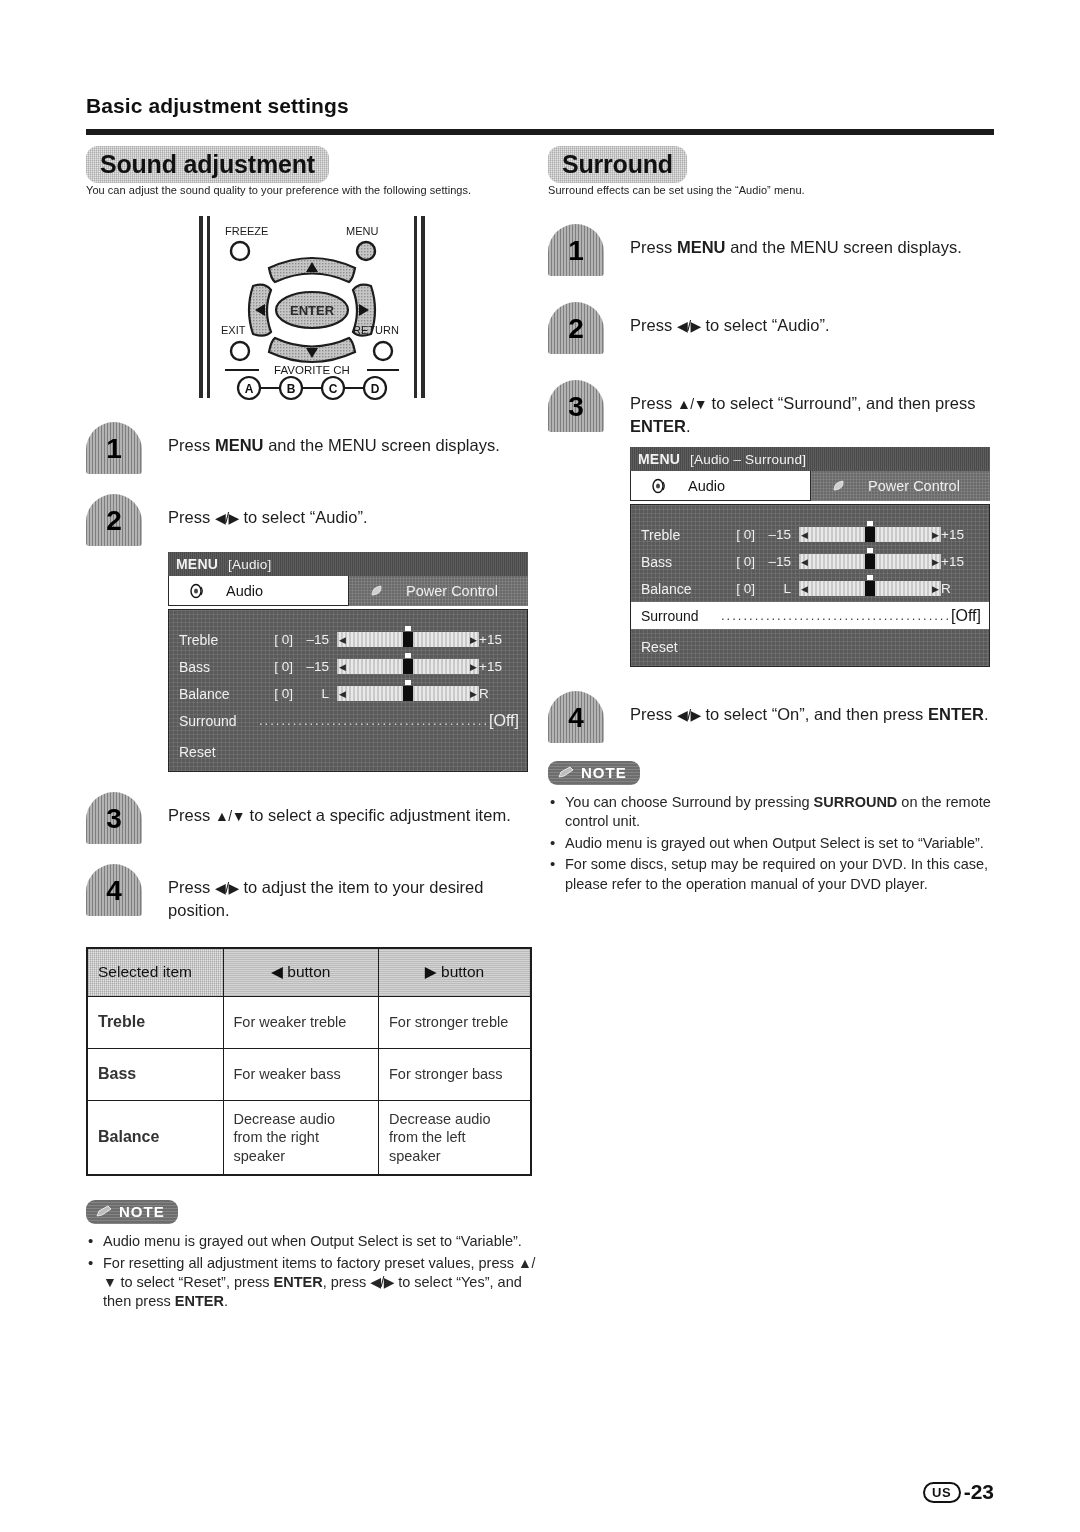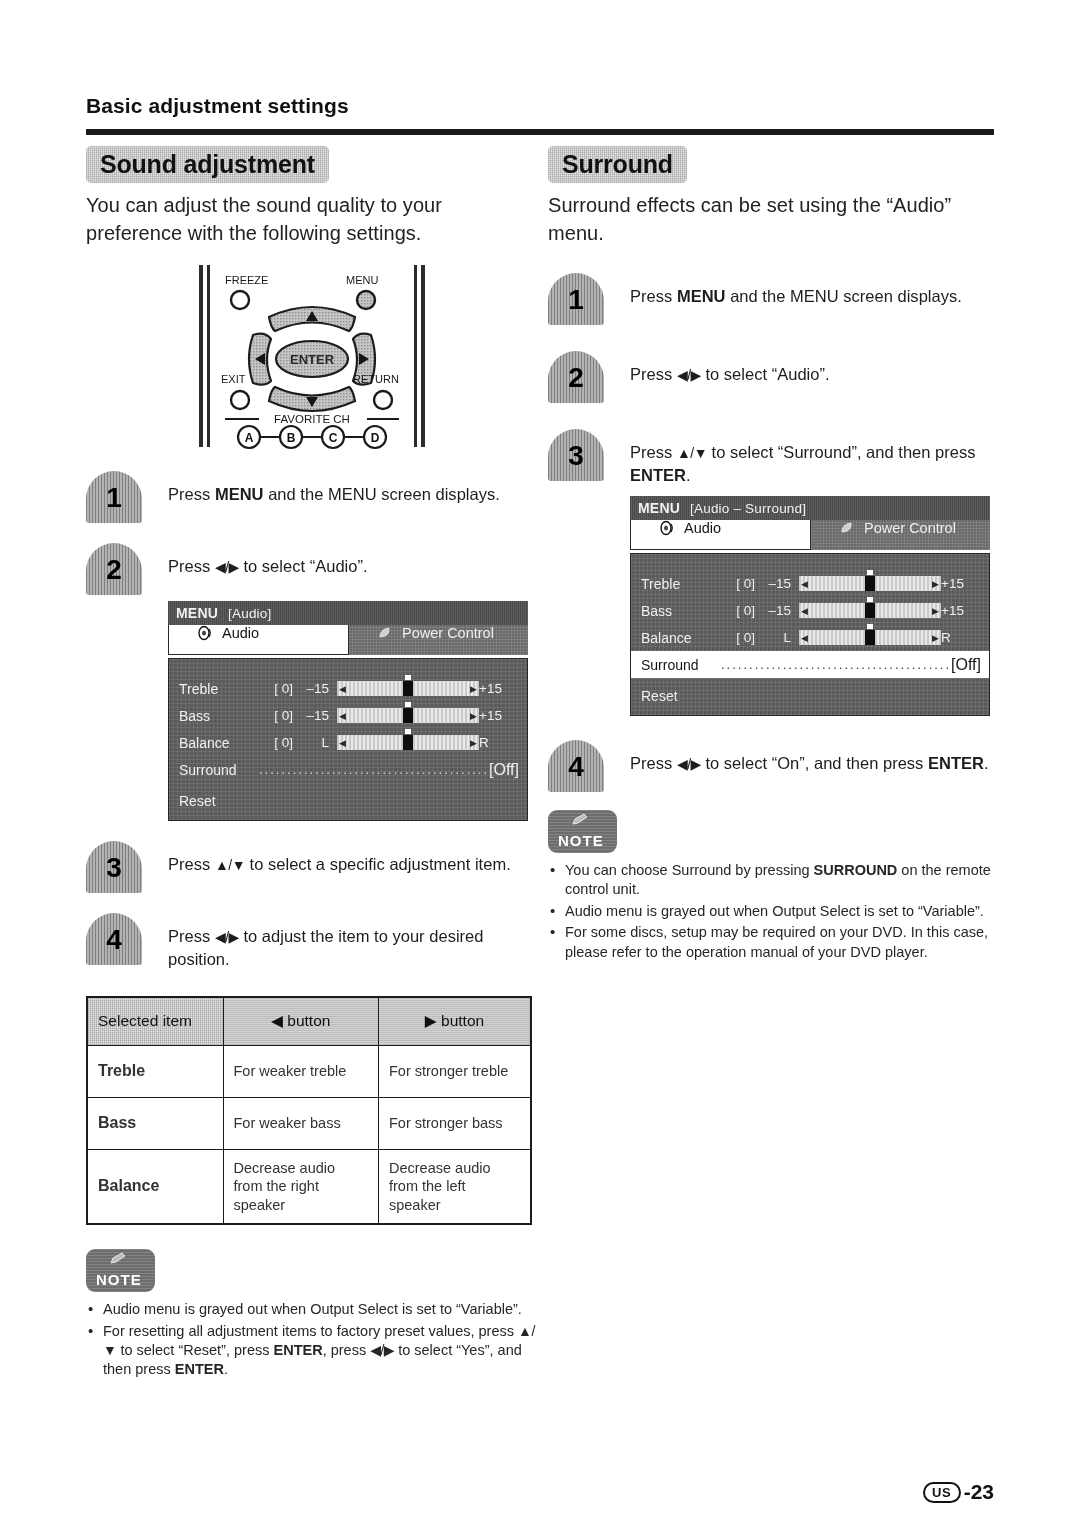--- a/index.html
+++ b/index.html
@@ -29,30 +29,29 @@
   .col-left  { position:absolute; left:86px;  top:130px; width:452px; }
   .col-right { position:absolute; left:548px; top:130px; width:452px; }
 
   
   .sect-badge {
     display:inline-block;
     background:
       repeating-linear-gradient(0deg, #d6d6d6 0px, #d6d6d6 1px, #efefef 1px, #efefef 2px),
       repeating-linear-gradient(90deg, #d0d0d0 0px, #d0d0d0 1px, #f2f2f2 1px, #f2f2f2 2px);
     background-blend-mode: multiply;
-    border-radius:5px;
+    border-radius:12px;
     padding:4px 14px 5px 14px;
     font-size:25px; font-weight:bold; color:#111;
     letter-spacing:-0.2px;
     line-height:1.12;
   }
 
   .lede {
-    margin-top:9px;
-    font-size:20px; line-height:1.38; color:#222;
+    font-size:11px; line-height:1.38; color:#222;
     letter-spacing:0.05px;
   }
 
   
   .remote-wrap { margin-top:14px; display:flex; justify-content:center; }
 
   
   .step { position:relative; min-height:52px; margin-top:20px; }
   .step-badge {
     position:absolute; left:0; top:0;
@@ -83,21 +82,21 @@
     background:
       repeating-linear-gradient(90deg, #4a4a4a 0px, #4a4a4a 1px, #5e5e5e 1px, #5e5e5e 2px),
       #545454;
     color:#f2f2f2; font-size:14px; font-weight:bold;
     display:flex; align-items:center; padding-left:8px; gap:10px;
     letter-spacing:0.2px;
   }
   .osd-titlebar .sub { font-weight:normal; font-size:13.5px; }
   .osd-tabs { display:flex; height:30px; }
   .osd-tab {
-    flex:1; display:flex; align-items:flex-start; gap:9px; padding-left:28px;
+    flex:1; display:flex; align-items:center; gap:21px; padding-left:20px;
     font-size:14.5px;
   }
   .osd-tab.active { background:#ffffff; color:#141414; border:1px solid #2a2a2a; border-top:none; }
   .osd-tab.inactive {
     background:
       repeating-linear-gradient(0deg, rgba(255,255,255,.10) 0px, rgba(255,255,255,.10) 1px, transparent 1px, transparent 3px),
       repeating-linear-gradient(90deg, rgba(255,255,255,.10) 0px, rgba(255,255,255,.10) 1px, transparent 1px, transparent 3px),
       #6a6a6a;
     color:#efefef;
   }
@@ -168,21 +167,21 @@
 
   
   .note { margin-top:24px; }
   .note-badge {
     display:inline-flex; align-items:center; gap:6px;
     background:
       repeating-linear-gradient(0deg, rgba(255,255,255,.16) 0px, rgba(255,255,255,.16) 1px, transparent 1px, transparent 3px),
       #6d6d6d;
     border-radius:9px;
     padding:3px 13px 4px 10px;
-    color:#ffffff; font-size:15px; font-weight:bold; letter-spacing:1px;flex-direction:column;
+    color:#ffffff; font-size:15px; font-weight:bold; letter-spacing:1px;
   }
   .note ul { margin:8px 0 0 0; padding:0; list-style:none; }
   .note li {
     position:relative; padding-left:17px; margin-bottom:2px;
     font-size:14.5px; line-height:1.34; color:#262626;
   }
   .note li::before {
     content:"•"; position:absolute; left:2px; top:-1px; font-size:15px;
   }
   .note li b { font-weight:bold; }

